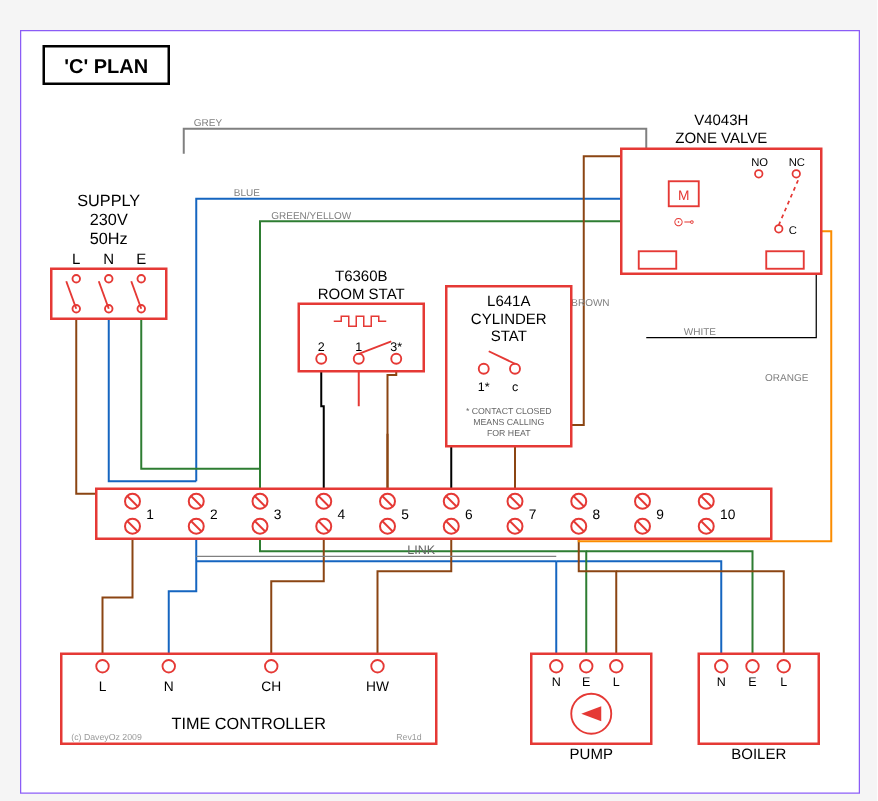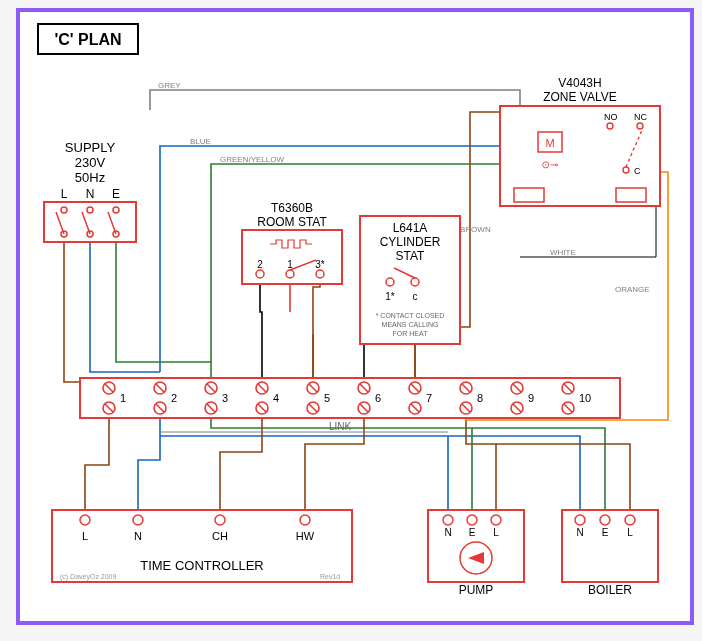--- a/index.html
+++ b/index.html
@@ -10,25 +10,25 @@
   }
   .stage {
     position: relative;
     width: 702px;
     height: 641px;
     background: #f5f5f5;
   }
   .sheet {
     position: absolute;
     left: 16px;
-    top: 8px;
+    top: 24px;
     width: 670px;
     height: 609px;
     background: #ffffff;
-    border: 4px solid #8b5cf6;
+    border: 1px solid #8b5cf6;
   }
   svg { display: block; }
   .lbl {
     font-family: Arial, Helvetica, sans-serif;
     fill: #000;
   }
 </style>
 </head>
 <body>
 

